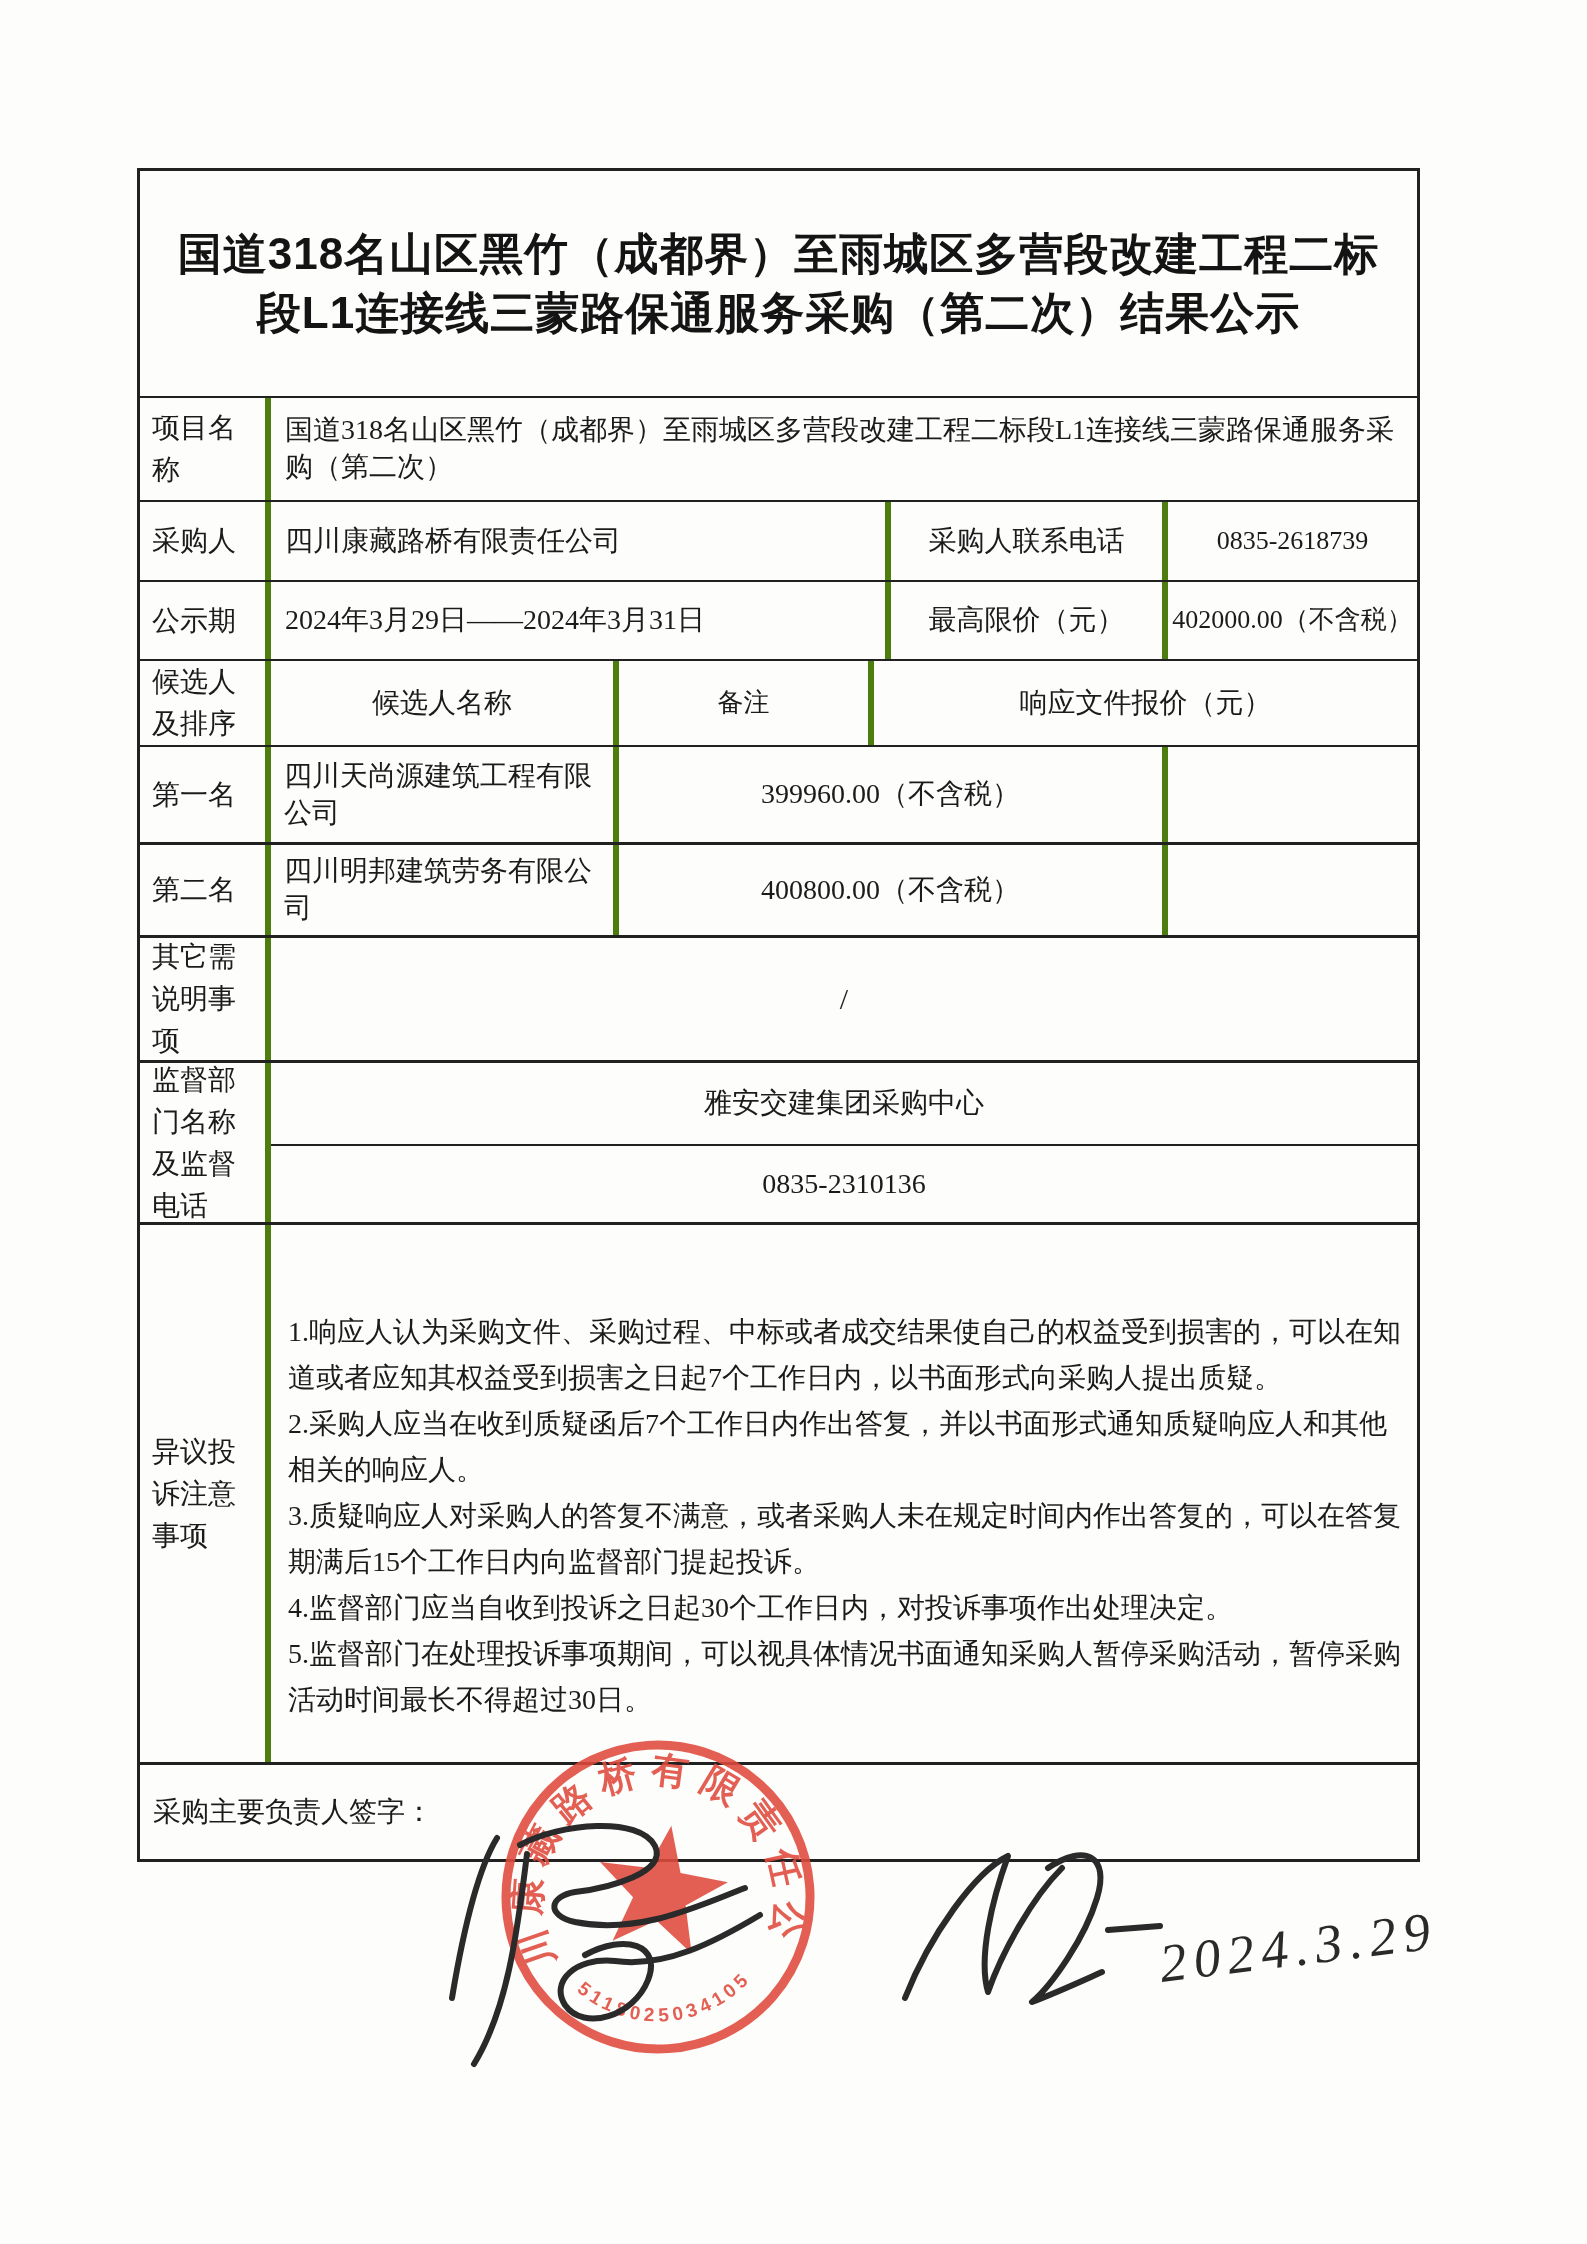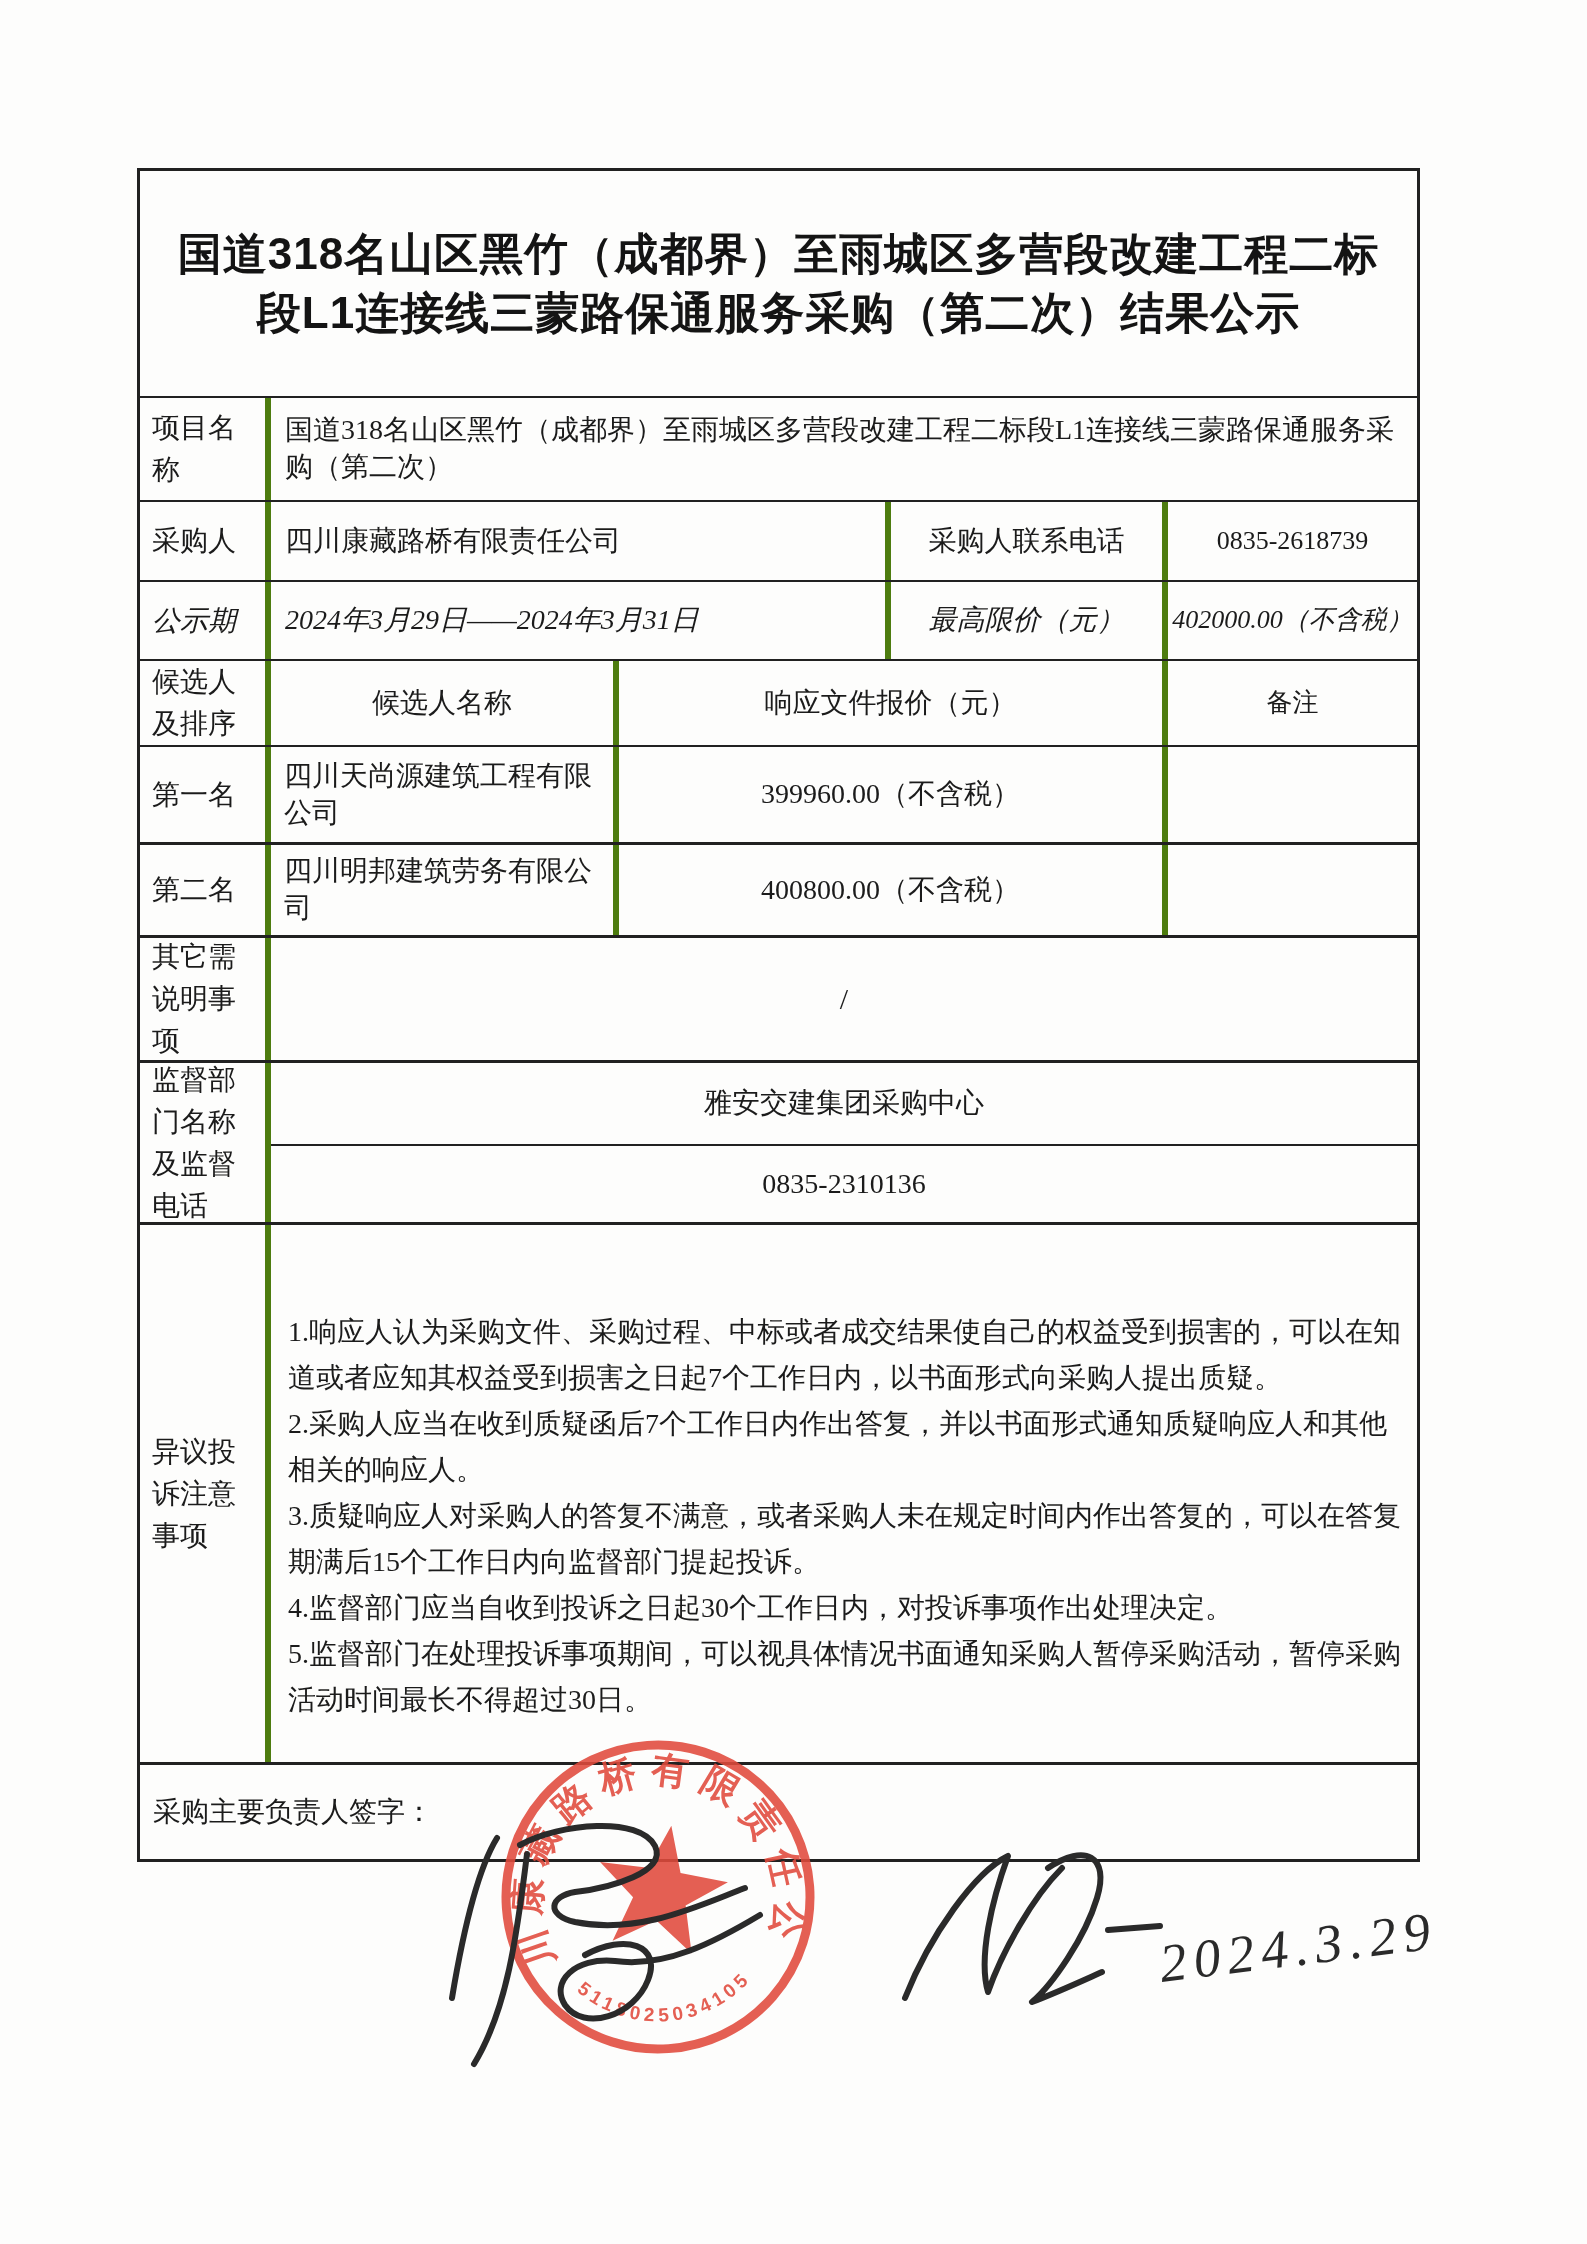--- a/index.html
+++ b/index.html
@@ -32,21 +32,21 @@
   .center{justify-content:center;text-align:center;}
   .title-row{height:225px;display:flex;align-items:center;justify-content:center;}
   .page-title{
     font-family:"Liberation Sans", sans-serif;font-weight:bold;
     font-size:44px;line-height:1.32;text-align:center;padding:0 24px;
     letter-spacing:1px;color:#141414;
   }
   .h-r1{height:104px;}
   .h-r2{height:80px;font-family:Liberation Serif, serif;}
   .h-r3{height:81px;}
-  .h-r4{height:79px;font-style:italic;}
+  .h-r4{height:79px;}
   .h-r5{height:86px;}
   .h-r6{height:97px;}
   .h-r7{height:93px;}
   .h-r8{height:125px;}
   .h-sup{height:162px;}
   .sup-stack{flex:1 1 auto;display:flex;flex-direction:column;padding:0;align-items:stretch;}
   .sup-a{height:84px;display:flex;align-items:center;justify-content:center;box-sizing:border-box;border-bottom:2px solid #212121;font-size:28px;}
   .sup-b{height:76px;display:flex;align-items:center;justify-content:center;box-sizing:border-box;font-size:28px;}
   .h-notes{height:540px;}
   .notes-cell{display:block;padding:84px 16px 0 17px;}
@@ -89,22 +89,22 @@
     <div class="cell c-mid">2024年3月29日——2024年3月31日</div>
     <div class="cell c-key">最高限价（元）</div>
     <div class="cell c-last">402000.00（不含税）</div>
   </div>
 
   <div class="row h-r5">
     <div class="cell c-label">
       <span class="label-inner">候选人及排序</span>
     </div>
     <div class="cell c-name center">候选人名称</div>
+    <div class="cell c-last">备注</div>
     <div class="cell c-price">响应文件报价（元）</div>
-    <div class="cell c-last">备注</div>
   </div>
 
   <div class="row h-r6">
     <div class="cell c-label">
       <span class="label-inner">第一名</span>
     </div>
     <div class="cell c-name">四川天尚源建筑工程有限公司</div>
     <div class="cell c-price">399960.00（不含税）</div>
     <div class="cell c-last"></div>
   </div>

